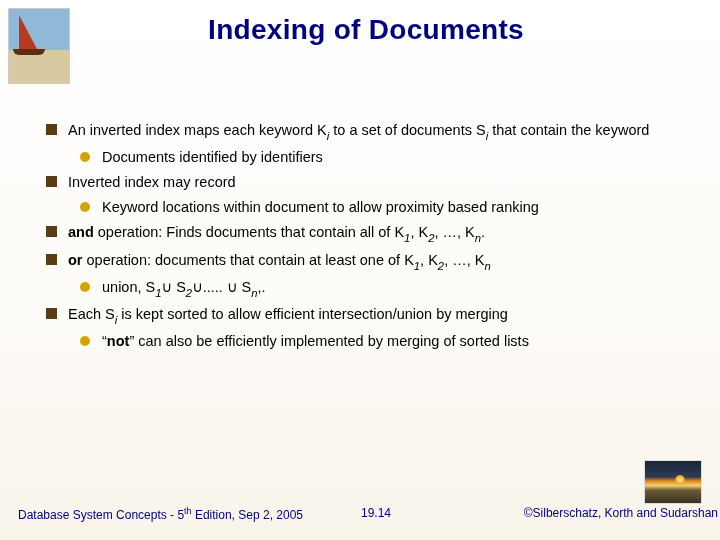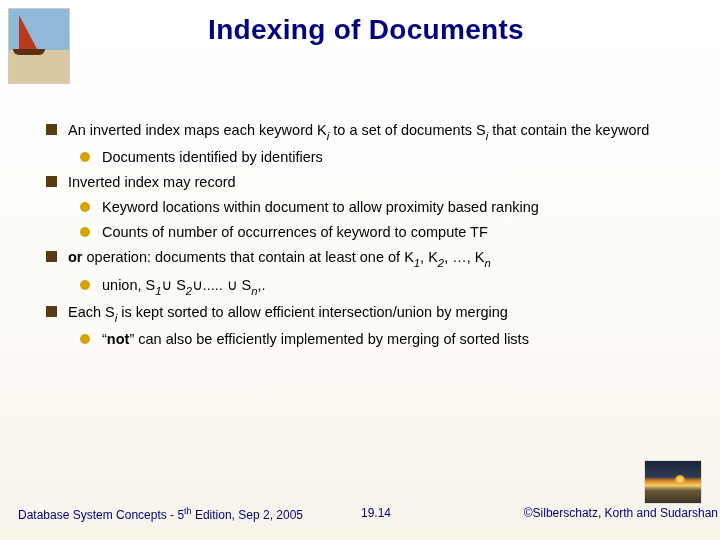--- a/index.html
+++ b/index.html
@@ -144,22 +144,24 @@
 
   <div class="content">
 
     <div class="b1">
       <span>An inverted index maps each keyword </span><span>K</span><span class="sub">i</span><span> to a set of documents </span><span>S</span><span class="sub">i</span><span> that contain the keyword</span>
     </div>
     <div class="b2">Documents identified by identifiers</div>
 
     <div class="b1">Inverted index may record</div>
     <div class="b2">Keyword locations within document to allow proximity based ranking</div>
-    <div class="b2">Counts of number of occurrences of keyword to compute TF</div>
 
+    <div class="b1">
+      <b>and</b><span> operation: Finds documents that contain all of  K</span><span class="sub">1</span><span>, K</span><span class="sub">2</span><span>, …, K</span><span class="sub">n</span><span>.</span>
+    </div>
 
     <div class="b1">
       <b>or</b><span> operation: documents that contain at least one of  K</span><span class="sub">1</span><span>, K</span><span class="sub">2</span><span>, …, K</span><span class="sub">n</span>
     </div>
     <div class="b2">
       <span>union, S</span><span class="sub">1</span><span>∪ S</span><span class="sub">2</span><span>∪..... ∪ S</span><span class="sub">n</span><span>,.</span>
     </div>
 
     <div class="b1">
       <span>Each S</span><span class="sub">i</span><span> is kept sorted to allow efficient intersection/union by merging</span>

